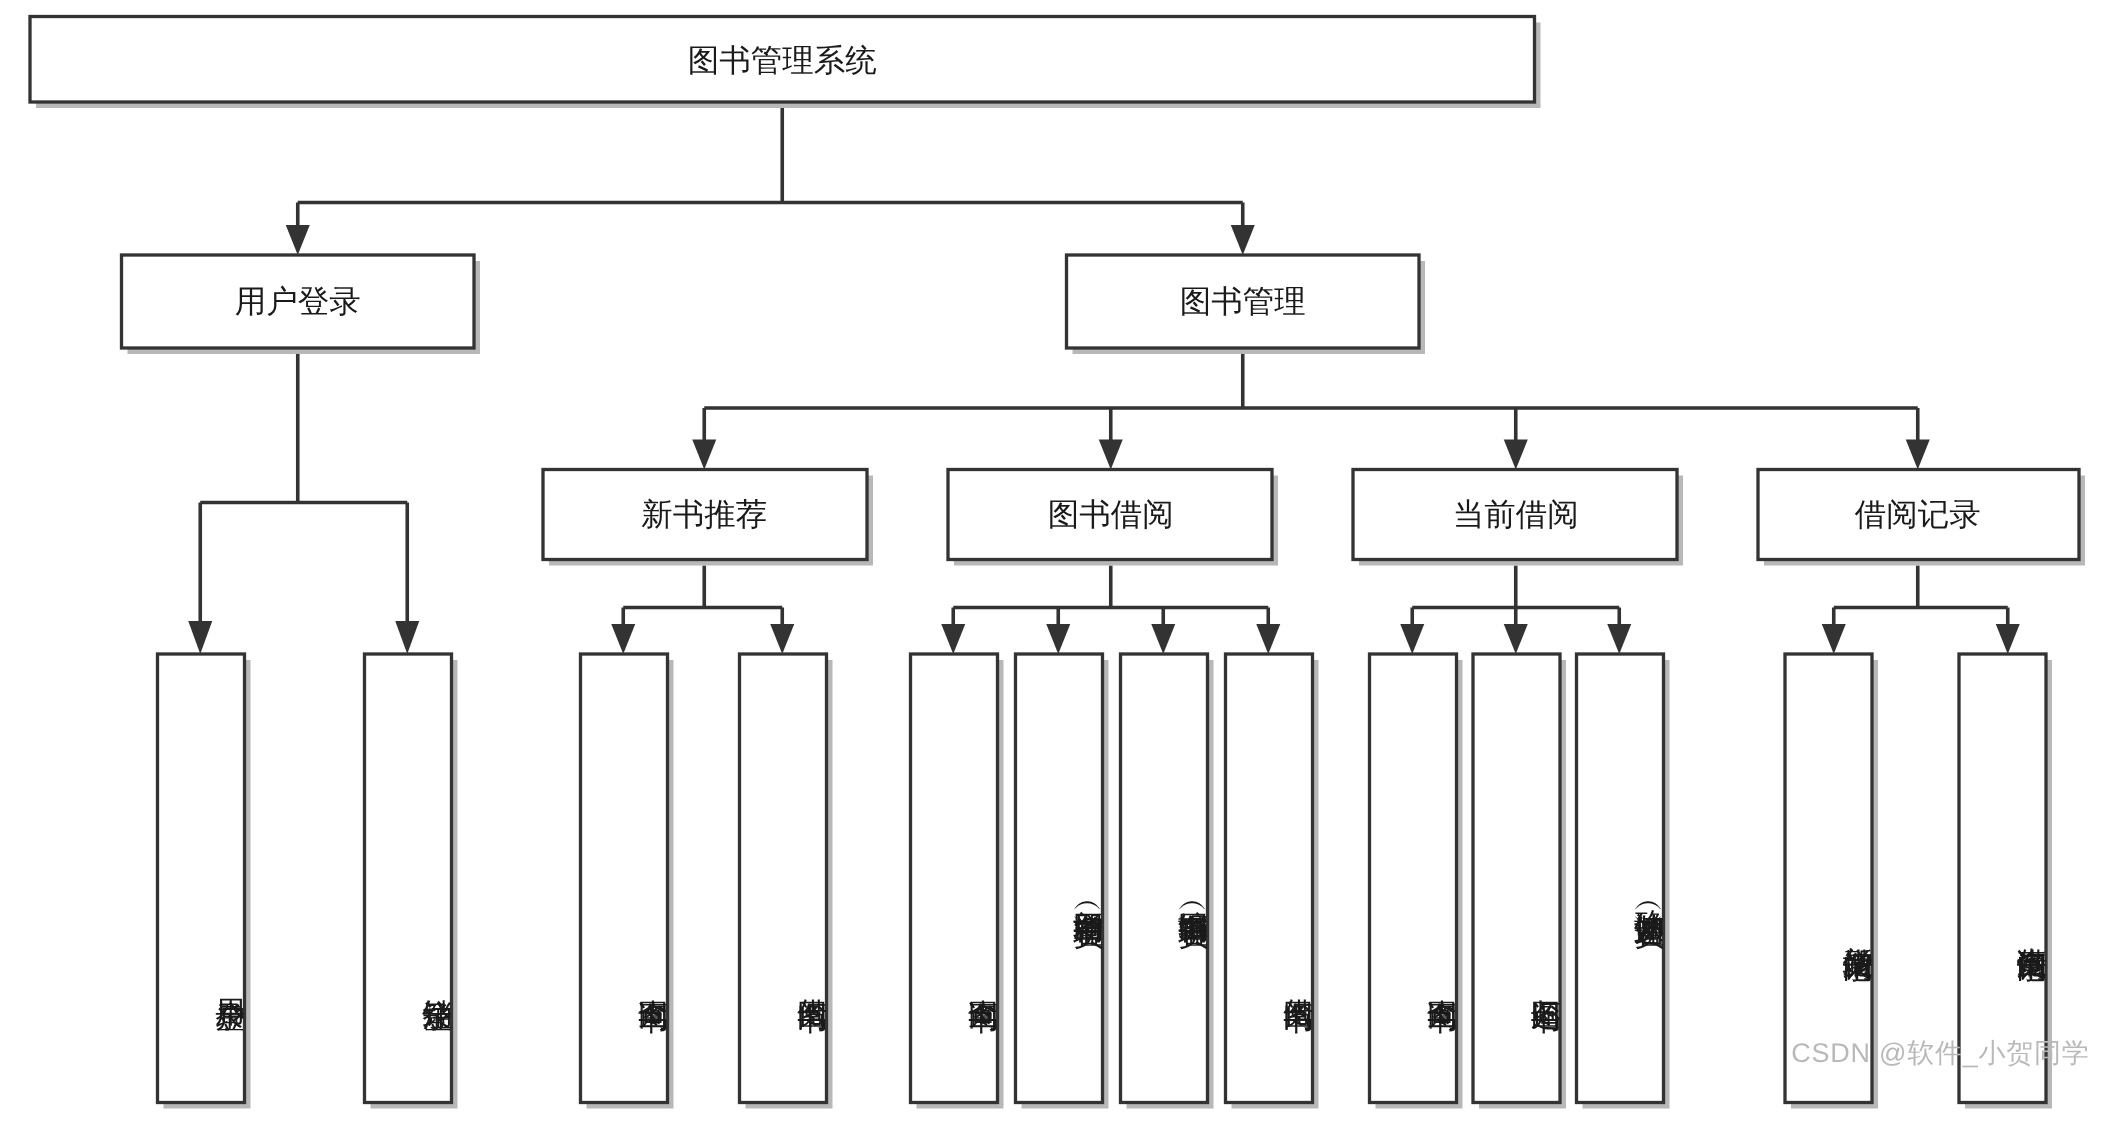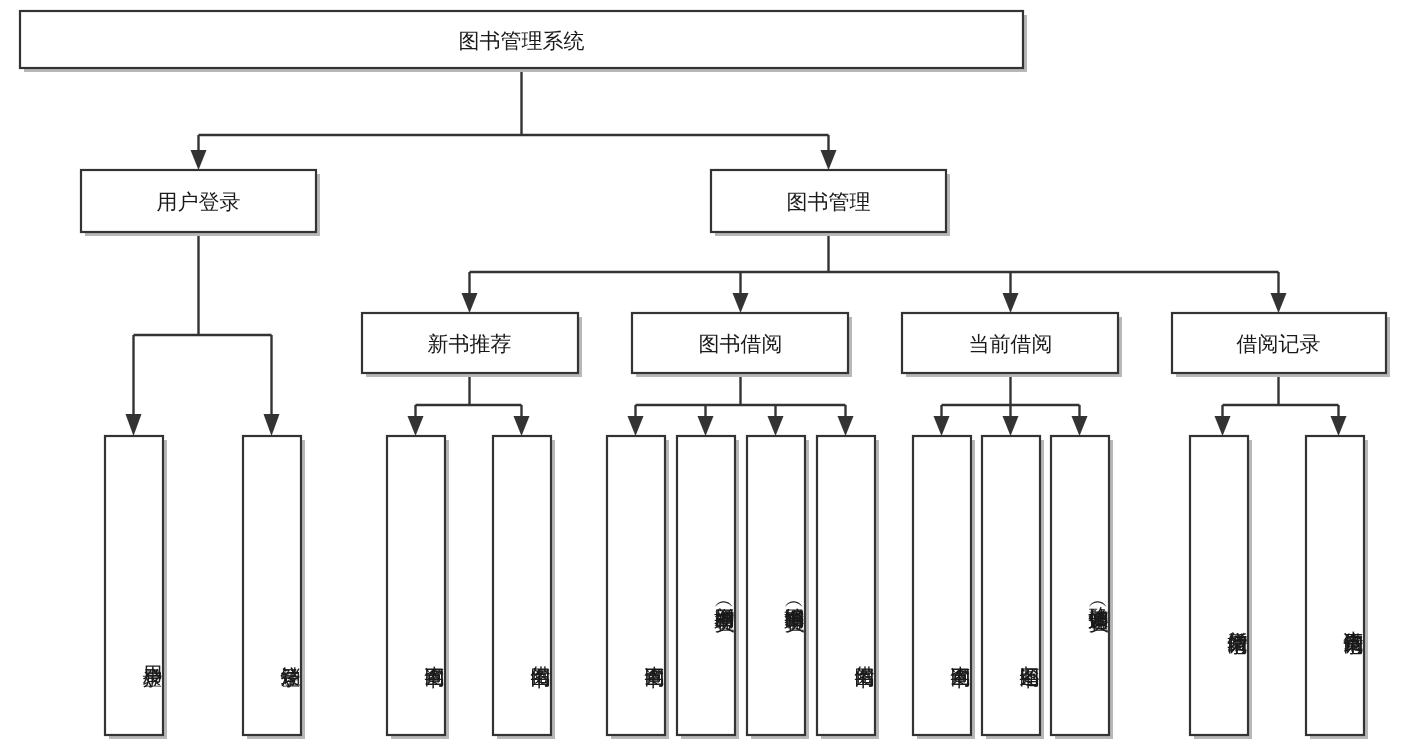--- a/index.html
+++ b/index.html
@@ -227,13 +227,14 @@
   <div class="node-label-v" style="left:747px; top:436px; width:58px; height:299px; padding-top:10px;">编辑图书（管理员）</div>
   <div class="node-label-v" style="left:817px; top:436px; width:58px; height:299px; padding-top:66px;">借阅图书</div>
 
   <div class="node-label-v" style="left:913px; top:436px; width:58px; height:299px; padding-top:66px;">查询图书</div>
   <div class="node-label-v" style="left:982px; top:436px; width:58px; height:299px; padding-top:66px;">归还图书</div>
   <div class="node-label-v" style="left:1051px; top:436px; width:58px; height:299px; padding-top:10px;">确认归还（管理员）</div>
 
   <div class="node-label-v" style="left:1190px; top:436px; width:58px; height:299px; padding-top:32px;">新增借阅记录</div>
   <div class="node-label-v" style="left:1306px; top:436px; width:58px; height:299px; padding-top:32px;">查询借阅记录</div>
 
+  <div class="watermark">CSDN @软件_小贺同学</div>
 </div>
 
 </body></html>

